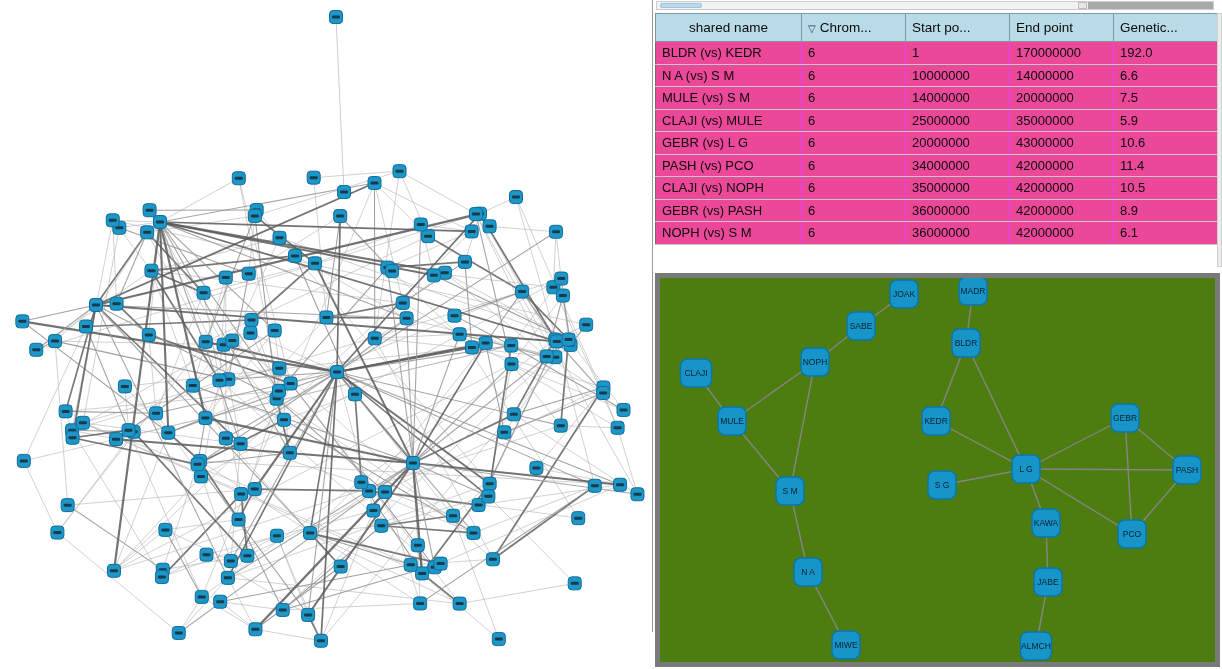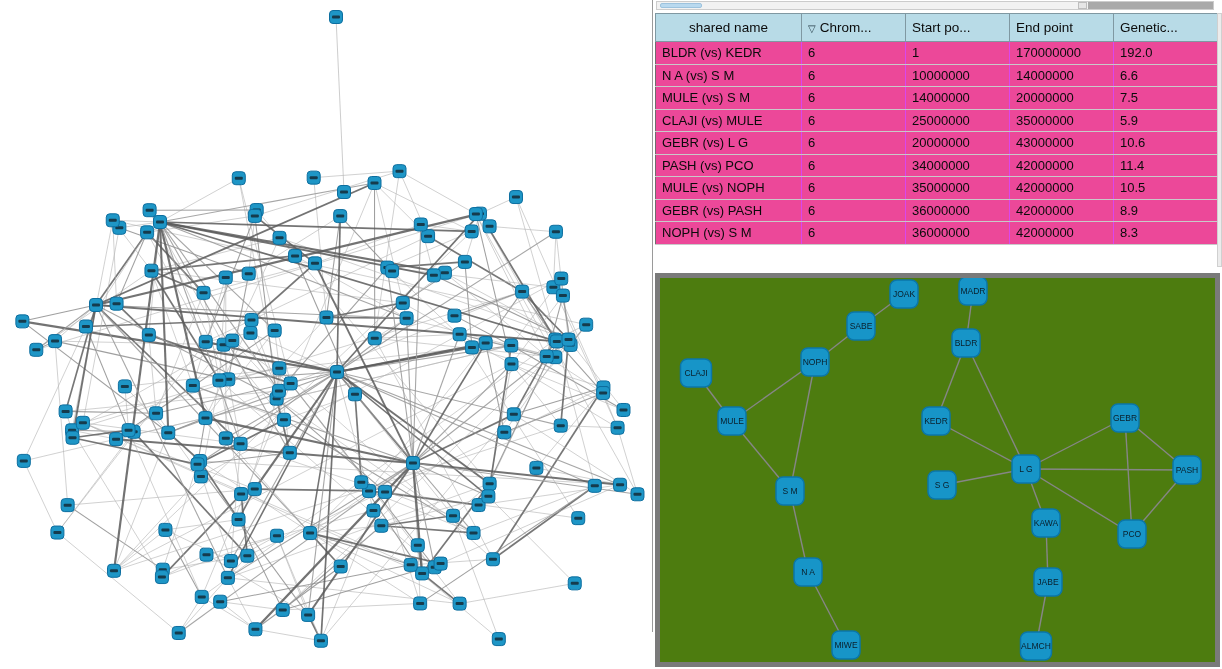--- a/index.html
+++ b/index.html
@@ -1109,39 +1109,39 @@
               <td class="ar">10.6</td>
             </tr>
             <tr>
               <td class="al">PASH (vs) PCO</td>
               <td class="ar">6</td>
               <td class="ar">34000000</td>
               <td class="ar">42000000</td>
               <td class="ar">11.4</td>
             </tr>
             <tr>
-              <td class="al">MULE (vs) NOPH</td>
+              <td class="al">CLAJI (vs) NOPH</td>
               <td class="ar">6</td>
               <td class="ar">35000000</td>
               <td class="ar">42000000</td>
               <td class="ar">10.5</td>
             </tr>
             <tr>
               <td class="al">GEBR (vs) PASH</td>
               <td class="ar">6</td>
               <td class="ar">36000000</td>
               <td class="ar">42000000</td>
               <td class="ar">8.9</td>
             </tr>
             <tr>
               <td class="al">NOPH (vs) S M</td>
               <td class="ar">6</td>
               <td class="ar">36000000</td>
               <td class="ar">42000000</td>
-              <td class="ar">8.3</td>
+              <td class="ar">6.1</td>
             </tr>
           </tbody>
       </table>
       <div class="vscroll"></div>
     </div>
 
     <div class="net-panel">
       <svg id="small-net" width="553" height="384" viewBox="0 0 553 384">
           <line x1="244" y1="16" x2="201" y2="48" stroke="#868686" stroke-width="1.4"></line>
           <line x1="201" y1="48" x2="155" y2="84" stroke="#868686" stroke-width="1.4"></line>

